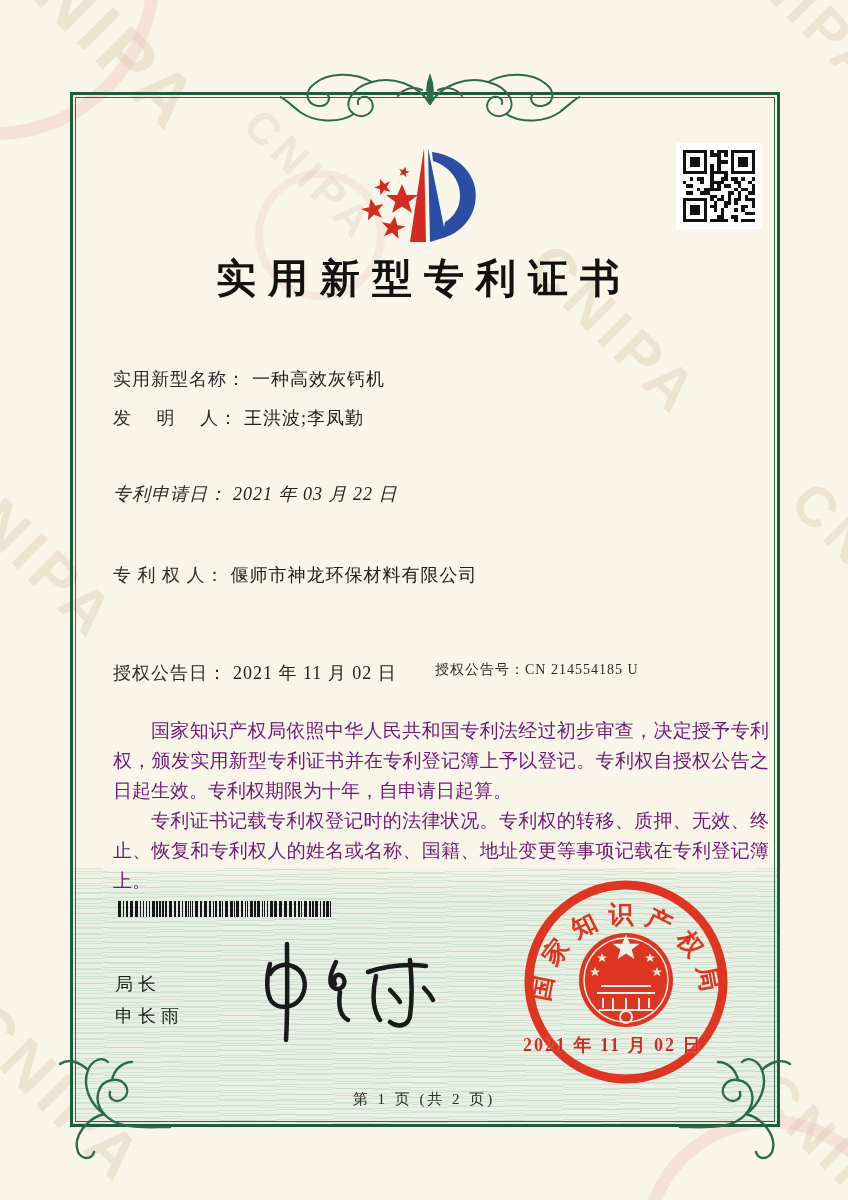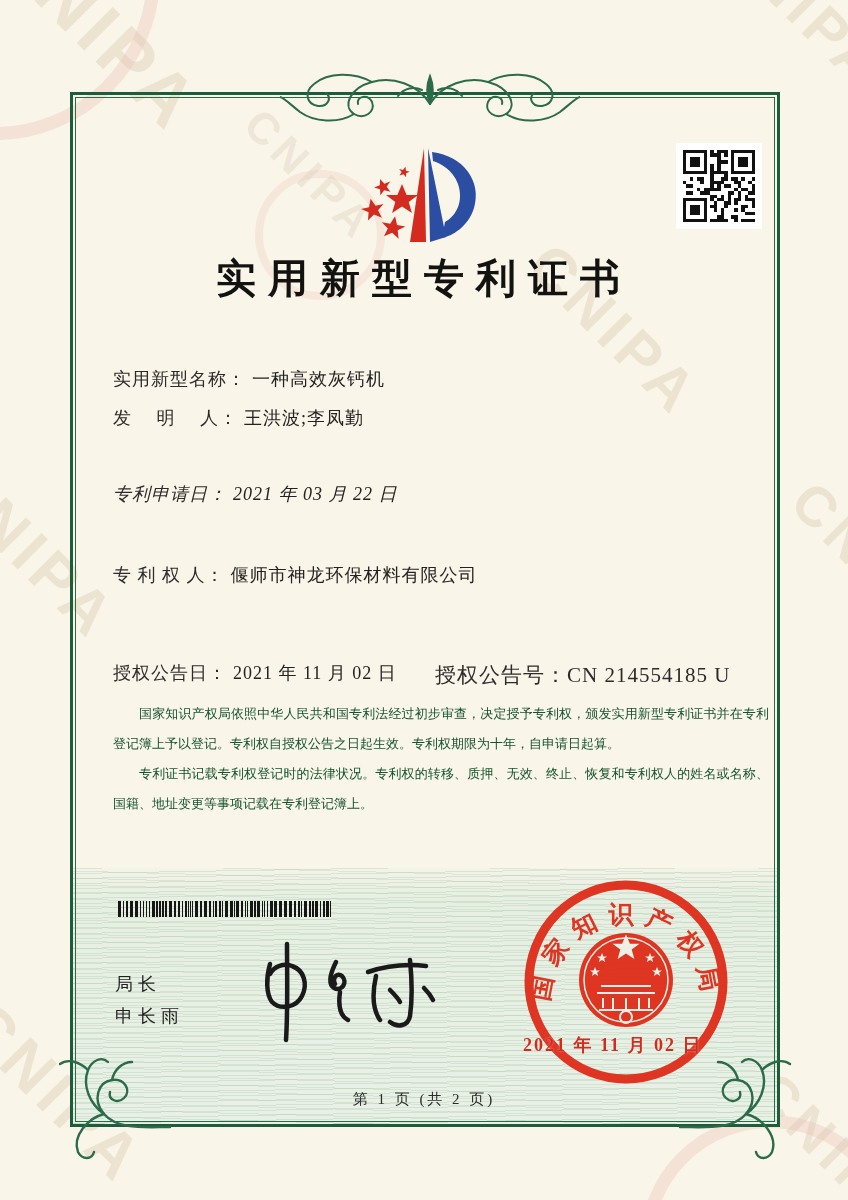--- a/index.html
+++ b/index.html
@@ -50,25 +50,25 @@
   }
   .qr svg { width:72px; height:72px; display:block; }
   .title {
     position:absolute; left:0; top:251px; width:100%; text-align:center; z-index:10;
     font-size:40px; font-weight:bold; letter-spacing:12px; color:#121210;
   }
   
   .field { position:absolute; left:113px; z-index:10; font-size:18px; letter-spacing:1px; white-space:nowrap; }
   .field .lbl { color:#2b2b2b; }
   .field .val { color:#222; margin-left:6px; }
-  .grant2 { position:absolute; left:435px; z-index:10; font-size:21px; letter-spacing:1px; white-space:nowrap; }
+  .grant2 { position:absolute; left:435px; z-index:10; font-size:14px; letter-spacing:1px; white-space:nowrap; }
   
   .paras {
-    position:absolute; left:113px; top:699px; width:656px; z-index:10;
-    font-size:13px; line-height:30px; text-align:justify; color:#14532d;
+    position:absolute; left:113px; top:716px; width:656px; z-index:10;
+    font-size:19px; line-height:30px; text-align:justify; color:#701a75;
   }
   .paras p { text-indent:2em; }
   
   .barcode {
     position:absolute; left:118px; top:901px; width:221px; height:16px; z-index:10;
     display:flex; align-items:stretch;
   }
   .barcode span { display:block; height:100%; }
   .director { position:absolute; left:115px; z-index:10; font-size:18px; letter-spacing:5px; color:#1f1f1f; }
   .signature { position:absolute; left:240px; top:932px; z-index:11; }

